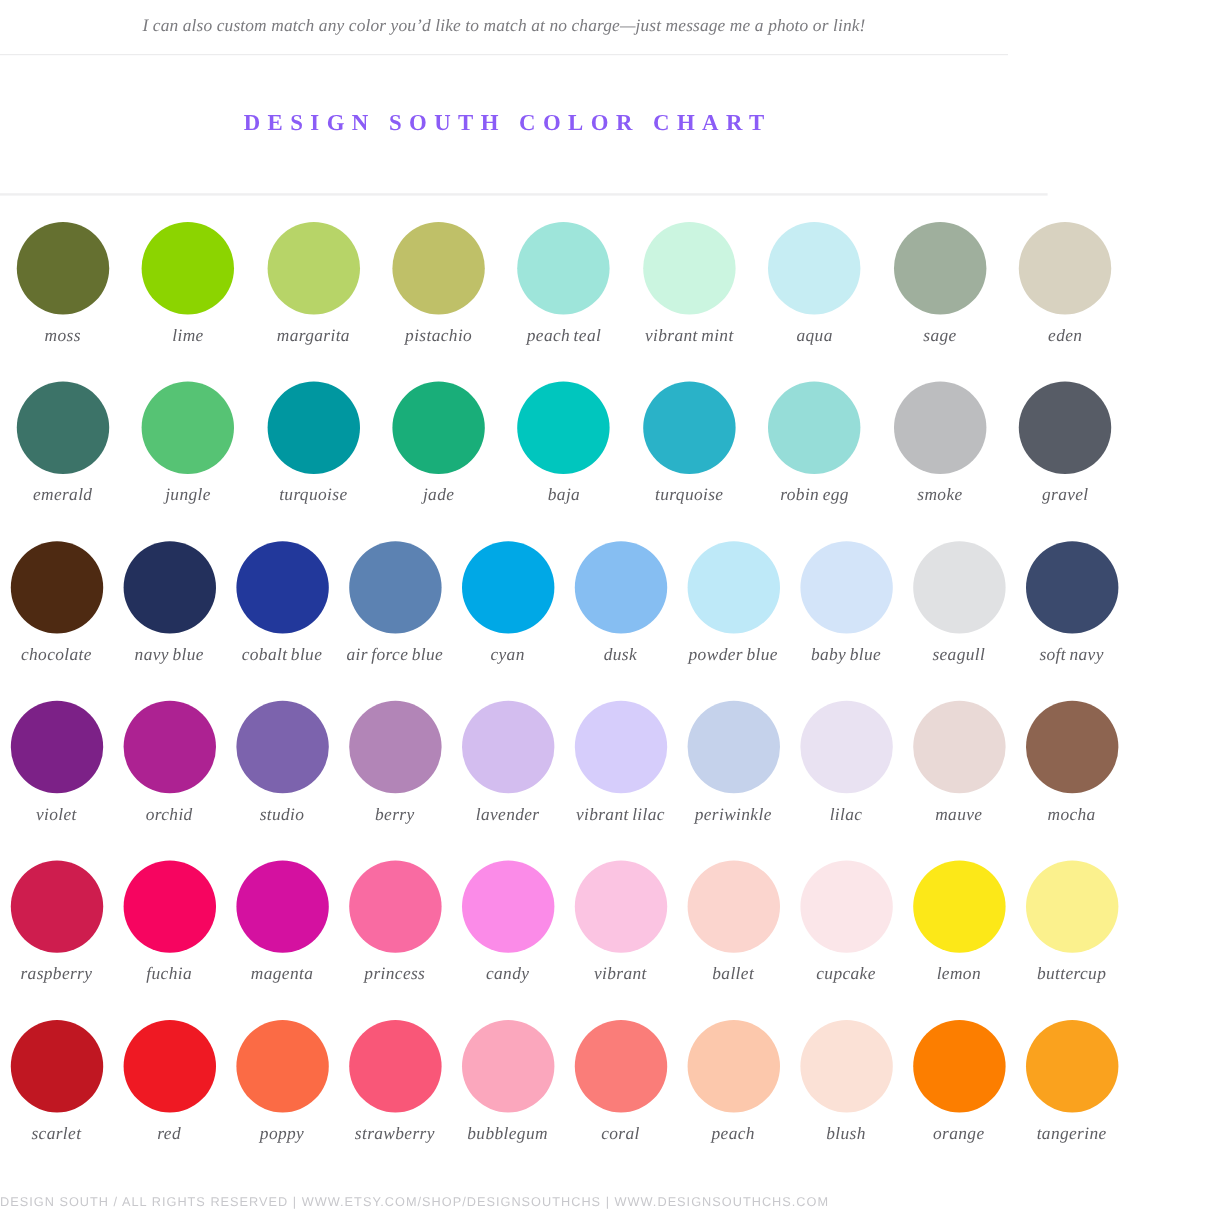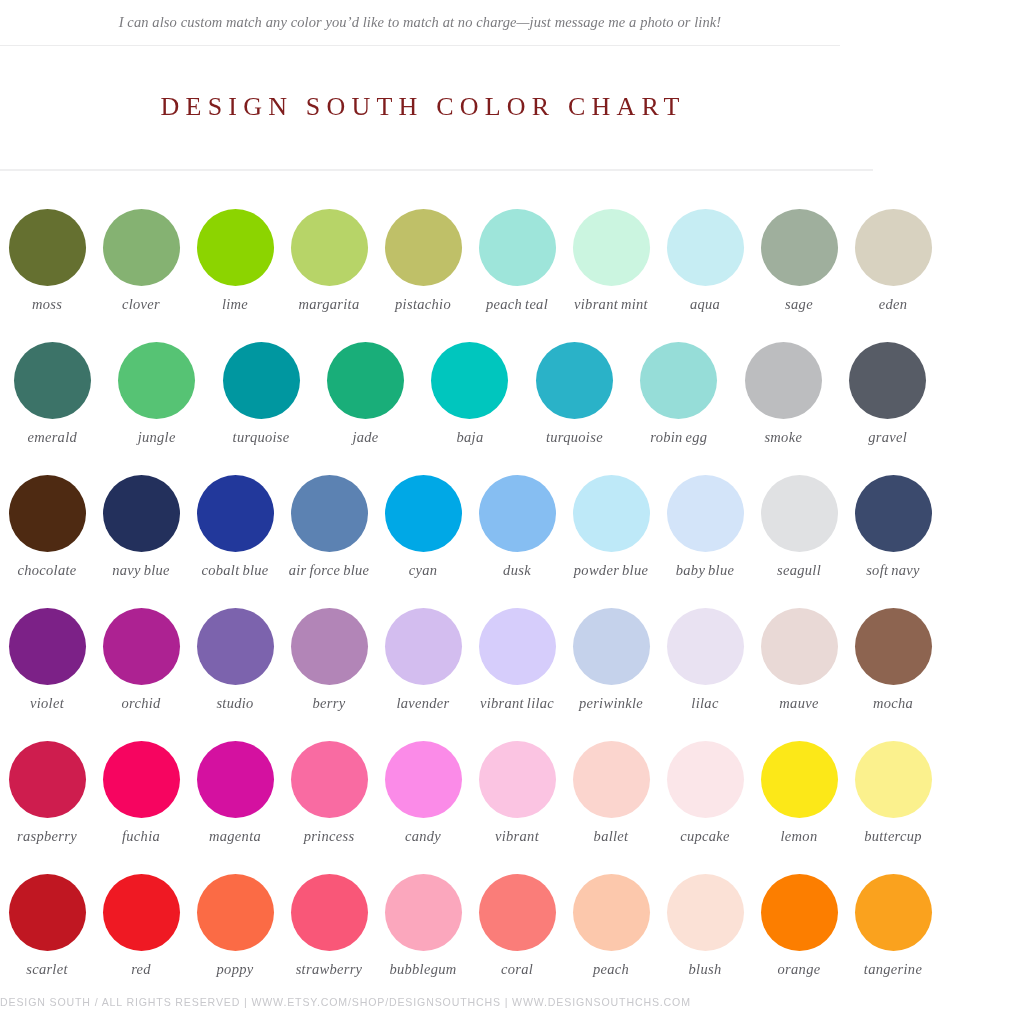--- a/index.html
+++ b/index.html
@@ -36,39 +36,39 @@
     white-space: nowrap;
   }
 
   
   .title-wrap {
     padding-top: 46px;
     text-align: center;
   }
   .chart-title {
     font-family: "Liberation Serif", "DejaVu Serif", serif;
-    font-size: 26px;
-    color: #7f1d1d;
+    font-size: 19px;
+    color: #8b5cf6;
     letter-spacing: 6.2px;
     text-indent: 6.2px;
-    font-weight: 400;
+    font-weight: 700;
   }
 
   .rule {
     width: 873px;
     height: 2px;
     background: #efeff0;
     margin: 47px auto 0 auto;
   }
 
   
   .grid {
     width: 940px;
     margin: 0 auto;
-    padding-top: 38px;
+    padding-top: 22px;
   }
   .row {
     display: flex;
     height: 133px;
   }
   .cell {
     flex: 1 1 0;
     display: flex;
     flex-direction: column;
     align-items: center;
@@ -122,24 +122,20 @@
 
   <div class="rule"></div>
 
   <div class="grid" id="swatch-grid">
       <div class="row">
         <div class="cell">
           <div class="dot" style="background: rgb(101, 112, 48);"></div>
           <div class="swatch-label">moss</div>
         </div>
         <div class="cell">
-          <div class="dot" style="background: rgb(133, 178, 114);"></div>
-          <div class="swatch-label">clover</div>
-        </div>
-        <div class="cell">
           <div class="dot" style="background: rgb(140, 212, 0);"></div>
           <div class="swatch-label">lime</div>
         </div>
         <div class="cell">
           <div class="dot" style="background: rgb(183, 212, 104);"></div>
           <div class="swatch-label">margarita</div>
         </div>
         <div class="cell">
           <div class="dot" style="background: rgb(191, 192, 104);"></div>
           <div class="swatch-label">pistachio</div>

